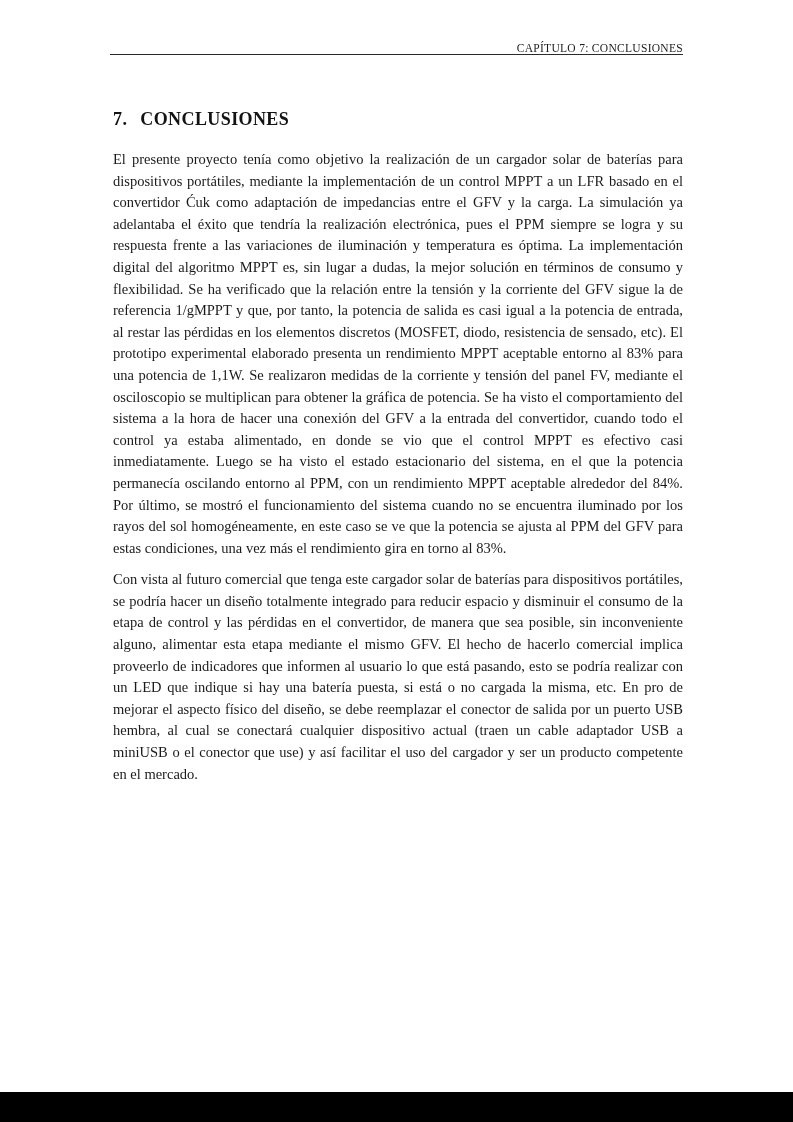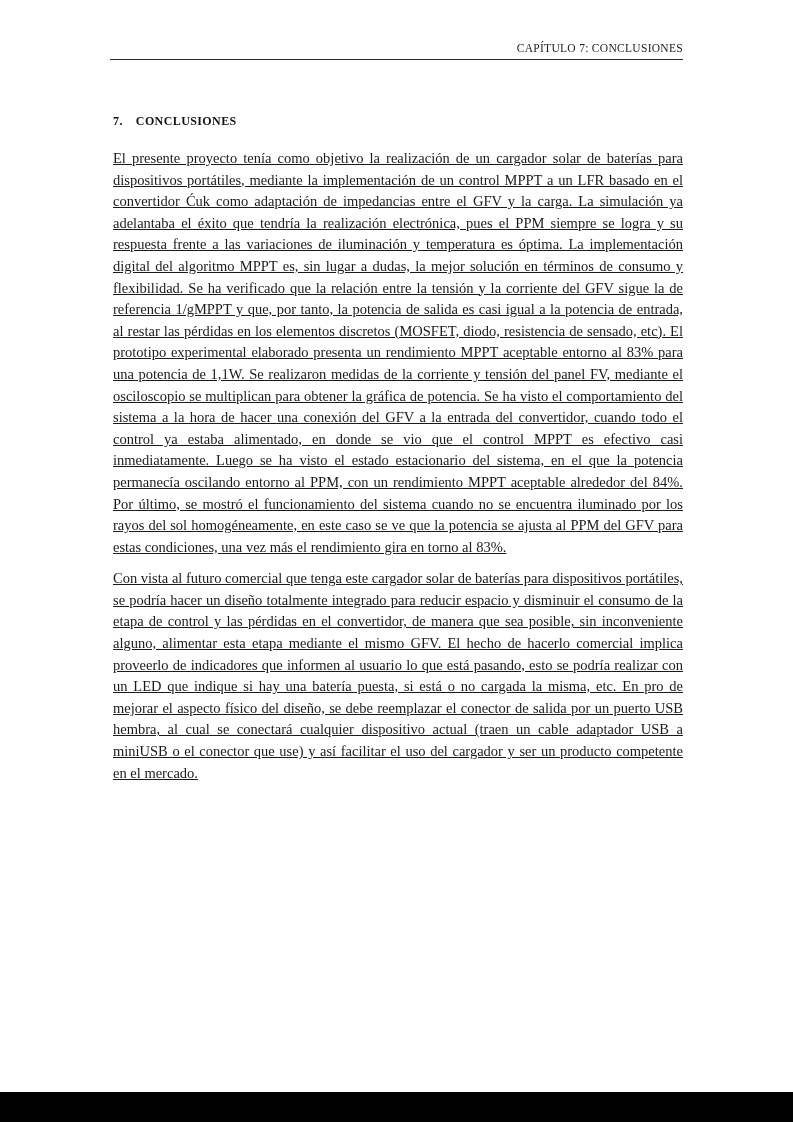--- a/index.html
+++ b/index.html
@@ -31,39 +31,37 @@
     height: 30px;
     background: #000000;
   }
   .running-header {
     margin: 42px 110px 0 110px;
     width: 573px;
     text-align: right;
     font-size: 11.5px;
     letter-spacing: 0.3px;
     color: #1c1c1c;
-    padding-bottom: 5px;
     border-bottom: 1.2px solid #2a2a2a;
     box-sizing: border-box;
   }
   .section-heading {
     margin: 54px 110px 0 113px;
-    font-size: 12px;
+    font-size: 18px;
     font-weight: bold;
     color: #131313;
     letter-spacing: 0.4px;
   }
   .section-heading .sec-num {
     margin-right: 13px;
   }
   .body-text {
     margin: 0 110px 0 113px;
     width: 570px;
     color: #1a1a1a;
-    text-decoration: underline;
   }
   .body-text p {
     margin: 0 0 10px 0;
     font-size: 14.5px;
     line-height: 21.6px;
     text-align: justify;
     text-justify: inter-word;
   }
   .body-text p:first-child {
     margin-top: 19px;

